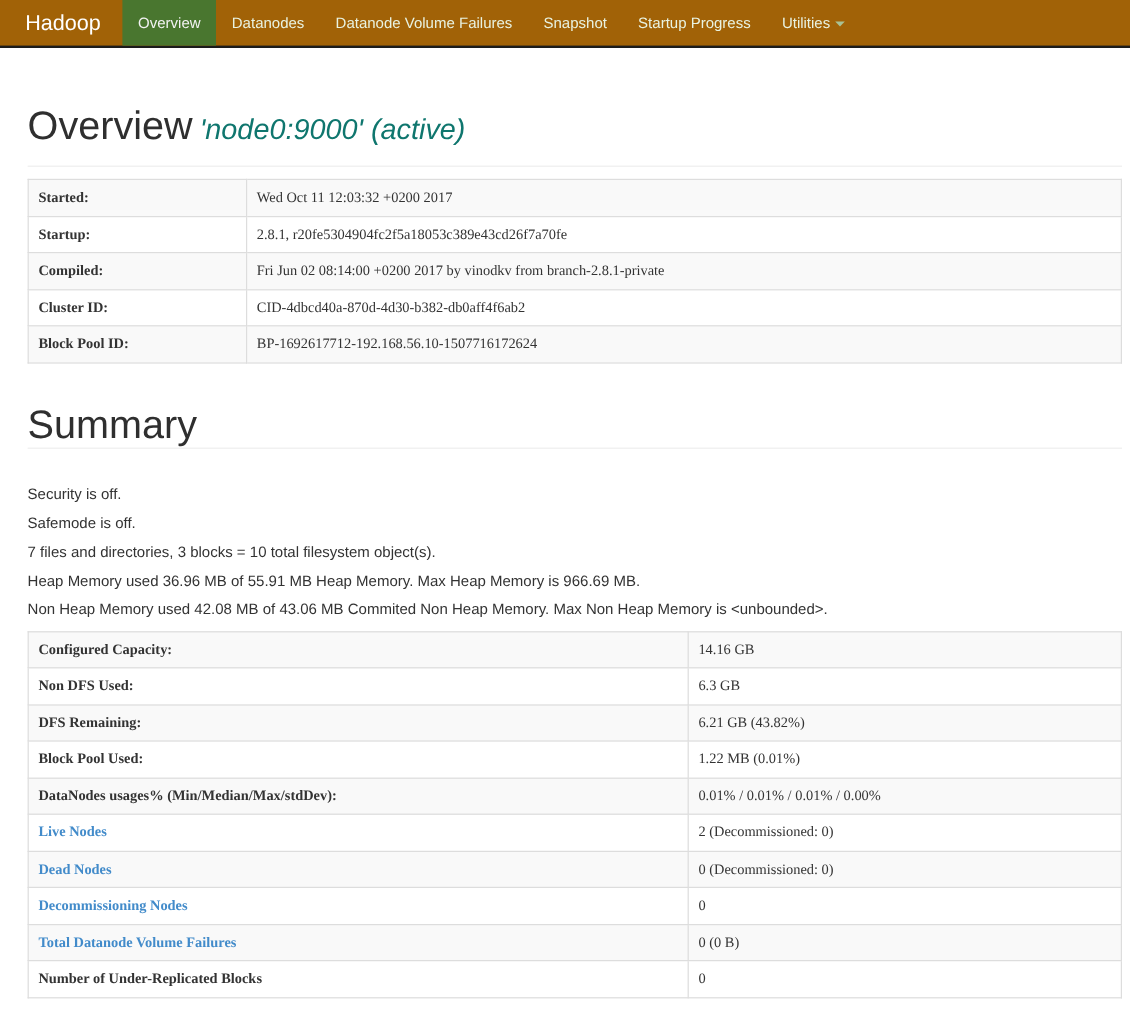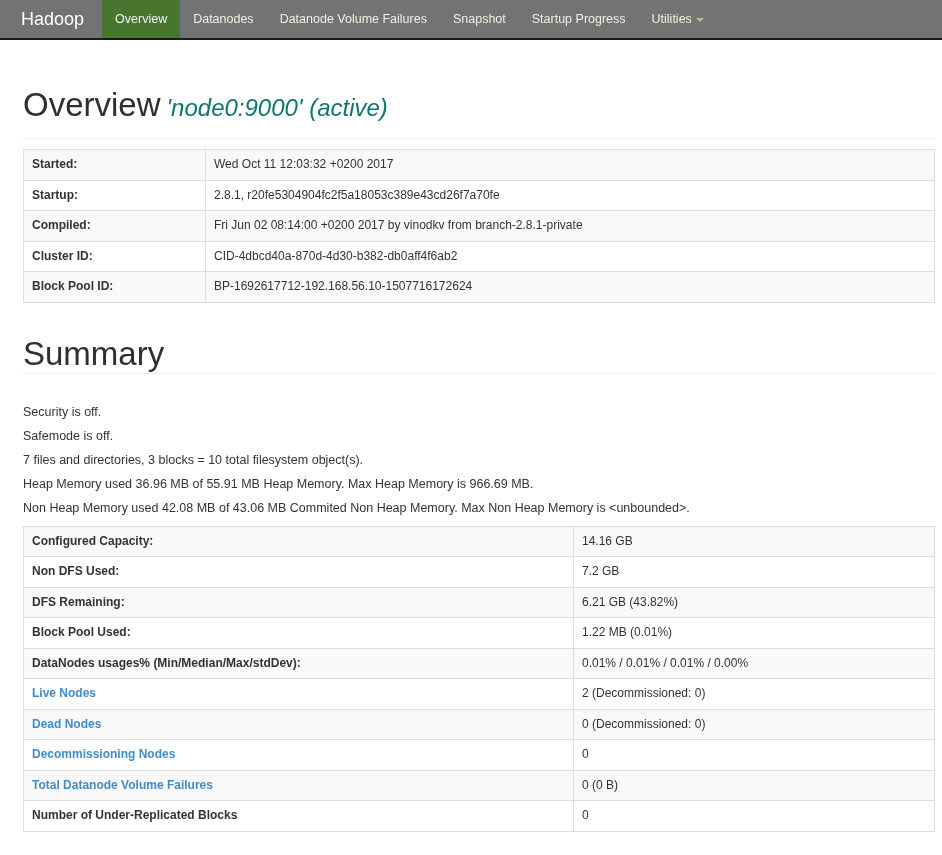--- a/index.html
+++ b/index.html
@@ -1,21 +1,21 @@
 <!DOCTYPE html>
 <html><head>
 <meta charset="utf-8">
 <style>
   * { box-sizing: border-box; margin: 0; padding: 0; }
   html, body { width: 942px; height: 855px; overflow: hidden; background: #fff; }
   body { font-family: "Liberation Sans", sans-serif; color: #333; }
 
   
   .navbar {
-    height: 40px; background: #737373;
+    height: 40px; background: #a16207;
     border-bottom: 2px solid #1b1b1b;
     display: flex; align-items: stretch;
   }
   .brand {
     color: #ffffff; font-size: 18px; line-height: 38px;
     padding: 0 18px 0 21px; cursor: pointer;
   }
   .nav-items { display: flex; align-items: stretch; }
   .nav-item {
     color: #e9f3e1; font-size: 12.5px; line-height: 38px;
@@ -36,20 +36,21 @@
   .page-header h1 { font-size: 33px; font-weight: 400; color: #2f2f2f; display: inline; }
   .page-header .subtitle { font-size: 24px; font-weight: 400; color: #0f766e; margin-left: 6px; font-style: italic; }
 
   
   table.kv { border-collapse: collapse; width: 100%; margin-top: 10px; }
   table.kv td {
     border: 1px solid #dddddd;
     font-size: 12px; line-height: 13.5px;
     padding: 8px 8px 8px 8px;
     vertical-align: top;
+    font-family: Liberation Serif, serif;
   }
   table.kv tr:nth-child(odd) { background: #f9f9f9; }
   table.kv td.k { font-weight: bold; color: #333; }
   .info-table td.k { width: 182px; }
   .summary-table td.k { width: 550px; }
   table.kv a { color: #428bca; font-weight: bold; text-decoration: none; cursor: pointer; }
 
   
   .section-header { margin-top: 32px; padding-bottom: 0; border-bottom: 1px solid #eeeeee; }
   .section-header h1 { font-size: 33px; font-weight: 400; color: #2f2f2f; }
@@ -115,21 +116,21 @@
   </div>
 
   <table class="kv summary-table">
     <tbody>
       <tr>
         <td class="k">Configured Capacity:</td>
         <td>14.16 GB</td>
       </tr>
       <tr>
         <td class="k">Non DFS Used:</td>
-        <td>7.2 GB</td>
+        <td>6.3 GB</td>
       </tr>
       <tr>
         <td class="k">DFS Remaining:</td>
         <td>6.21 GB (43.82%)</td>
       </tr>
       <tr>
         <td class="k">Block Pool Used:</td>
         <td>1.22 MB (0.01%)</td>
       </tr>
       <tr>

